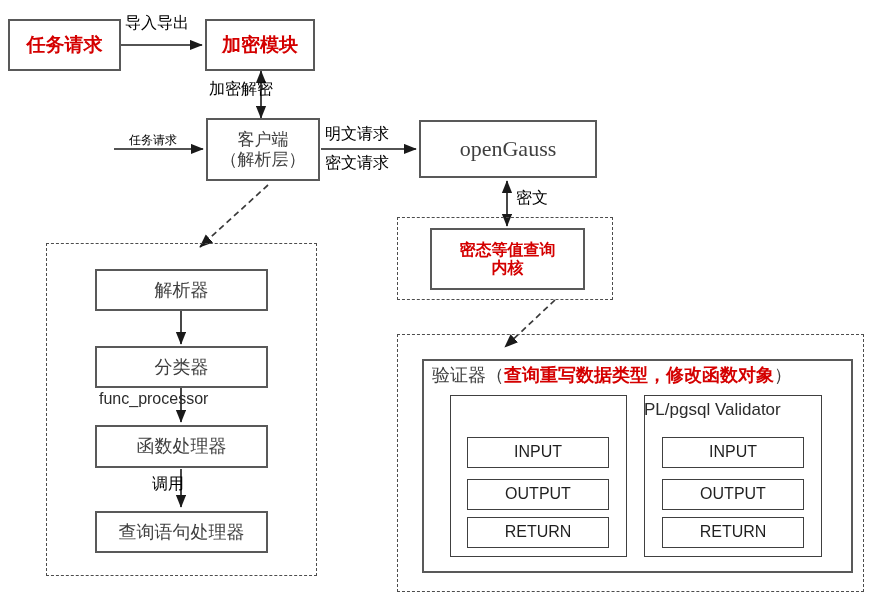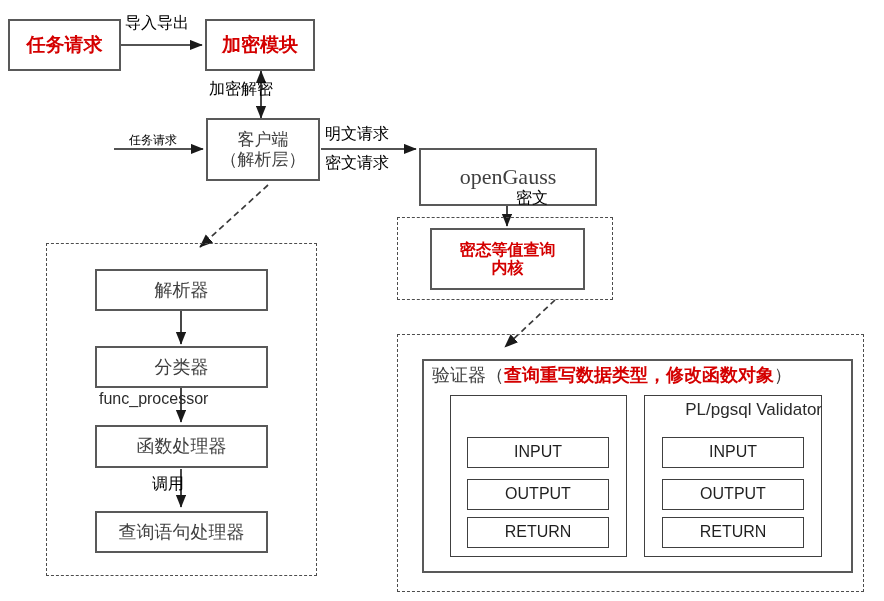--- a/index.html
+++ b/index.html
@@ -118,21 +118,21 @@
     <span class="cn gray-txt" style="font-size:17px;">客户端</span>
     <span class="cn gray-txt" style="font-size:17px;">（解析层）</span>
   </div>
 
   <div class="label cn" style="left:129px; top:132px; font-size:12px;">任务请求</div>
 
   <div class="label cn" style="left:325px; top:124px; font-size:16px;">明文请求</div>
 
   <div class="label cn" style="left:325px; top:153px; font-size:16px;">密文请求</div>
 
-  <div class="box" style="left:419px; top:120px; width:178px; height:58px;margin-top:28px;">
+  <div class="box" style="left:419px; top:120px; width:178px; height:58px;">
     <span class="serif gray-txt" style="font-size:22px;">openGauss</span>
   </div>
 
   <div class="label cn" style="left:516px; top:188px; font-size:16px;">密文</div>
 
   <div class="dashed" style="left:397px; top:217px; width:216px; height:83px;"></div>
 
   <div class="box stack" style="left:430px; top:228px; width:155px; height:62px;">
     <span class="red cn" style="font-size:16px;">密态等值查询</span>
     <span class="red cn" style="font-size:16px;">内核</span>
@@ -176,21 +176,21 @@
     <span style="font-size:16px; color:#1f1f1f;">INPUT</span>
   </div>
   <div class="box box-thin" style="left:467px; top:479px; width:142px; height:31px;">
     <span style="font-size:16px; color:#1f1f1f;">OUTPUT</span>
   </div>
   <div class="box box-thin" style="left:467px; top:517px; width:142px; height:31px;">
     <span style="font-size:16px; color:#1f1f1f;">RETURN</span>
   </div>
 
   <div class="box box-thin" style="left:644px; top:395px; width:178px; height:162px; display:block;"></div>
-  <div class="label" style="left:644px; top:400px; width:178px; text-align:right; font-size:17px; color:#2b2b2b;">PL/pgsql Validator</div>
+  <div class="label" style="left:644px; top:400px; width:178px; text-align:left; font-size:17px; color:#2b2b2b;">PL/pgsql Validator</div>
 
   <div class="box box-thin" style="left:662px; top:437px; width:142px; height:31px;">
     <span style="font-size:16px; color:#1f1f1f;">INPUT</span>
   </div>
   <div class="box box-thin" style="left:662px; top:479px; width:142px; height:31px;">
     <span style="font-size:16px; color:#1f1f1f;">OUTPUT</span>
   </div>
   <div class="box box-thin" style="left:662px; top:517px; width:142px; height:31px;">
     <span style="font-size:16px; color:#1f1f1f;">RETURN</span>
   </div>

